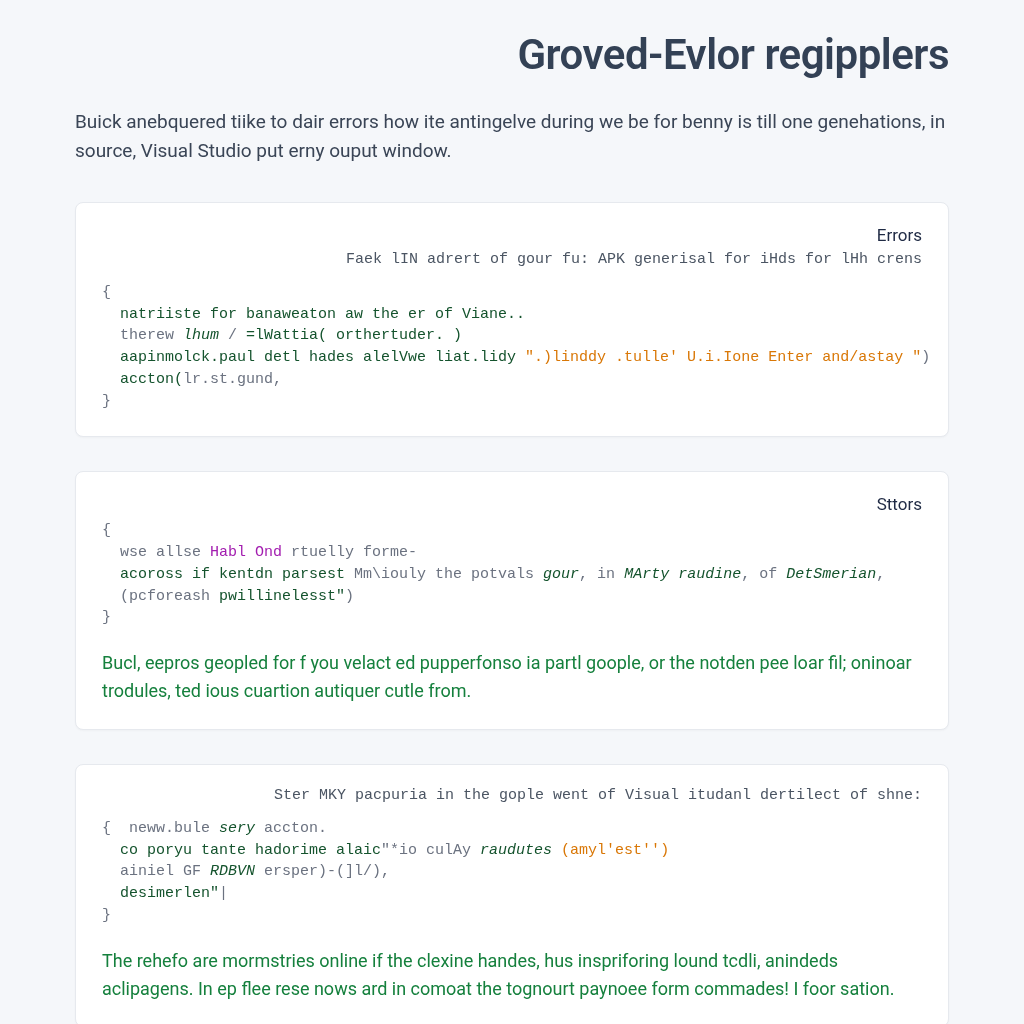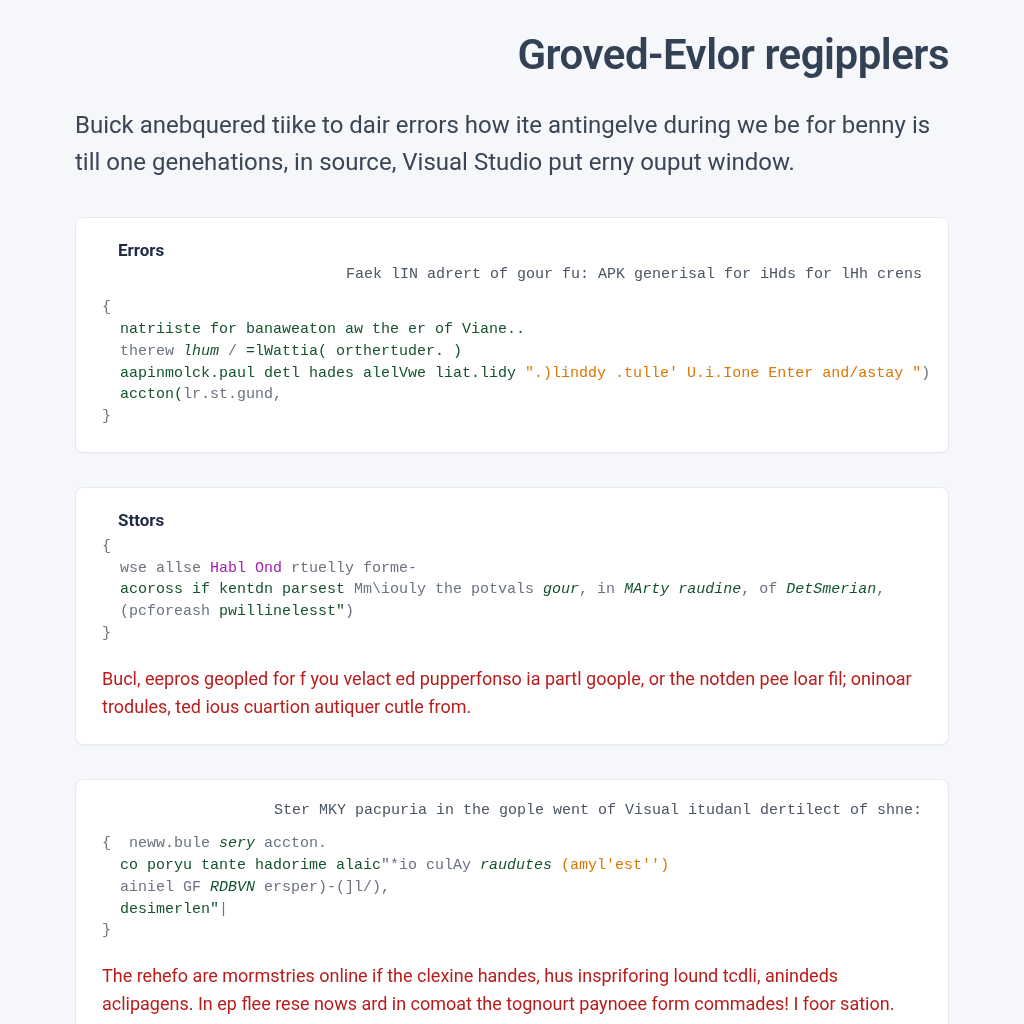--- a/index.html
+++ b/index.html
@@ -17,38 +17,39 @@
   }
   h1.title {
     font-size: 42px;
     font-weight: 600;
     color: #334155;
     margin: 0 0 28px 0;
     letter-spacing: -0.5px;
     text-align: right;
   }
   .intro {
-    font-size: 24px;
+    font-size: 19px;
     line-height: 1.55;
     color: #3a4556;
     margin: 0 0 36px 0;
   }
   .card {
     background: #ffffff;
     border: 1px solid #e6e9ee;
     border-radius: 8px;
     padding: 22px 26px 24px 26px;
     margin-bottom: 34px;
     box-shadow: 0 1px 2px rgba(15,23,42,0.03);
   }
   .card-title {
     font-size: 17px;
-    font-weight: 700;
+    font-weight: 400;
     color: #1f2a44;
-    margin: 0 0 6px 16px;
+    margin: 0 0 6px 0;
+    text-align: right;
   }
   .lead {
     font-family: ui-monospace, SFMono-Regular, Menlo, Consolas, "Liberation Mono", monospace;
     font-size: 15px;
     color: #4b5563;
     margin: 0 0 14px 0;
     white-space: pre;
     text-align: right;
   }
   pre.code {
@@ -60,21 +61,21 @@
     color: #4b5563;
   }
   .tok-g { color: #14532d; }   
   .tok-r { color: #14532d; font-style: italic; }   
   .tok-b { color: #a21caf; }   
   .tok-m { color: #6b7280; }   
   .tok-str { color: #d97706; } 
   .card-note {
     font-size: 18px;
     line-height: 1.55;
-    color: #b91c1c;
+    color: #15803d;
     margin: 20px 0 0 0;
   }
 </style>
 </head>
 <body>
 
 <div class="page">
 
   <h1 class="title">Groved-Evlor regipplers</h1>
 

